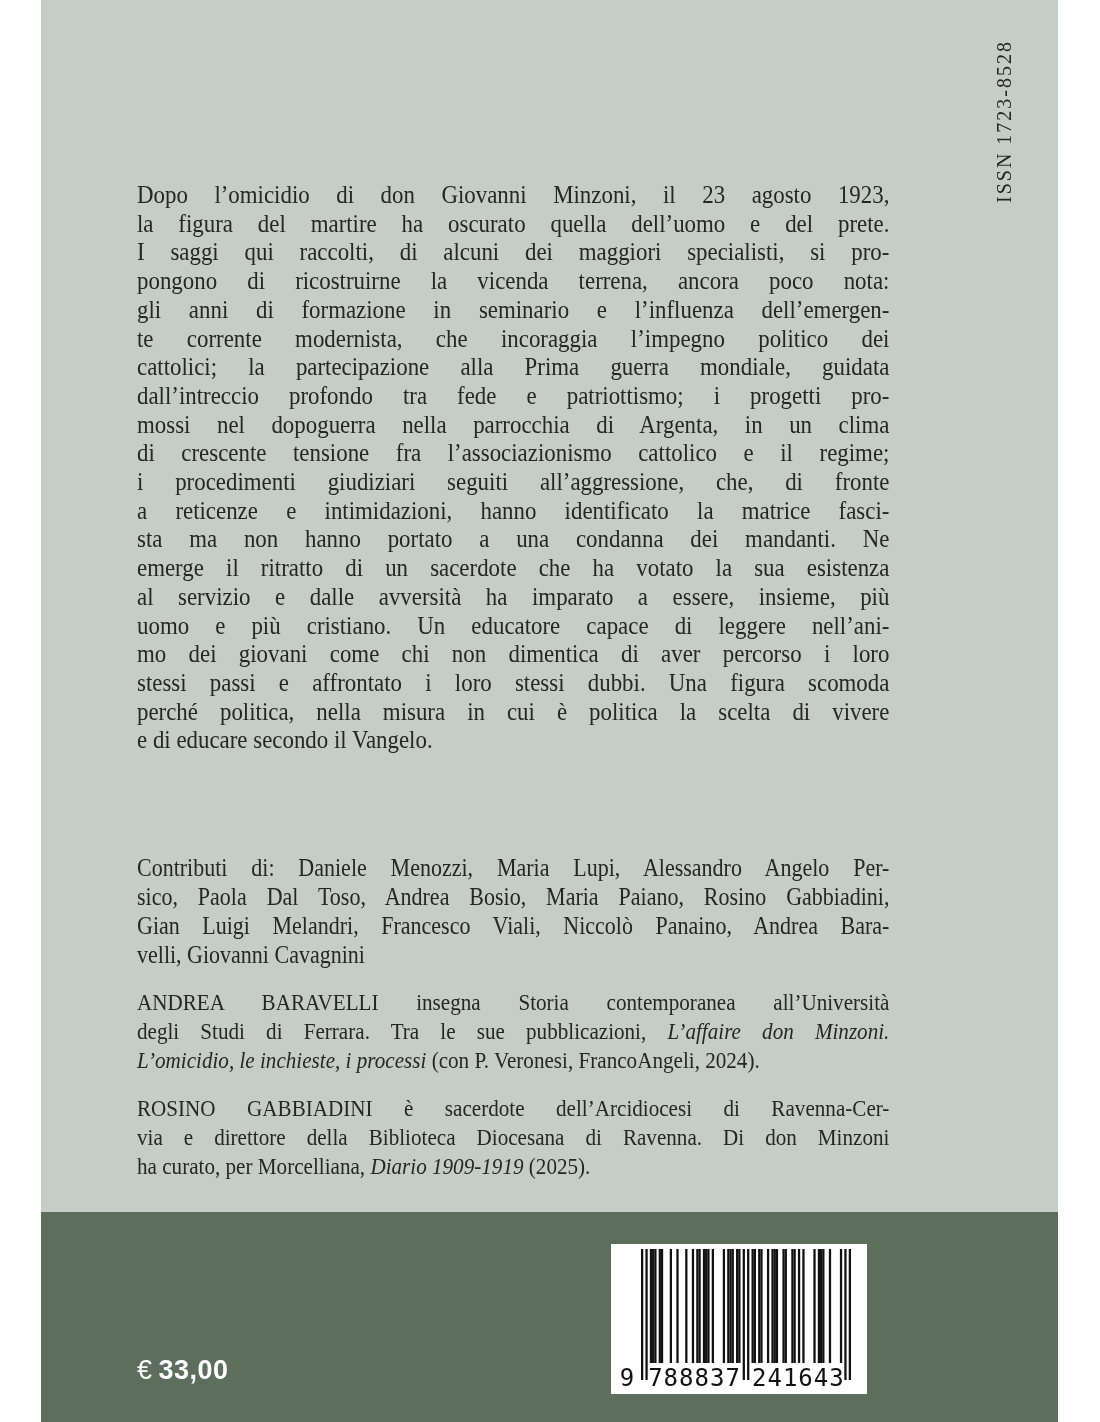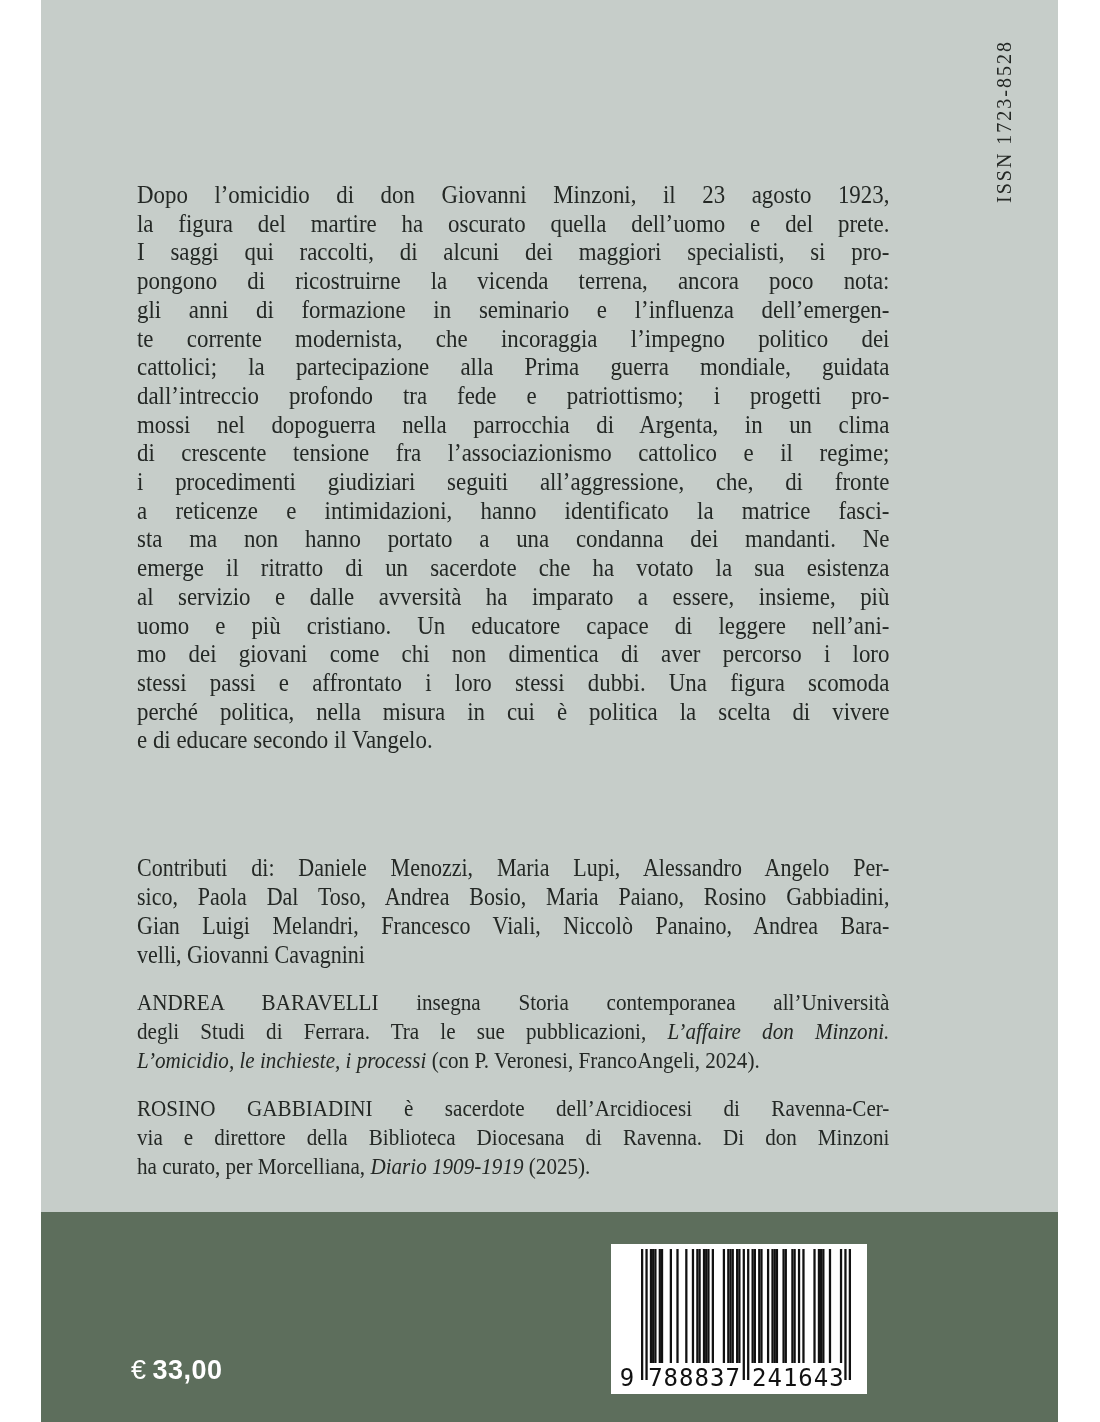--- a/index.html
+++ b/index.html
@@ -58,21 +58,21 @@
   .em{ font-style:italic; }
 
   .band{
     position:absolute;
     left:0; top:1212px;
     width:1017px; height:210px;
     background:var(--band-bg);
   }
   .price{
     position:absolute;
-    left:90px; top:143px;
+    left:96px; top:143px;
     color:var(--price-ink);
     font-family:"Liberation Sans", sans-serif;
     font-size:27px;
     letter-spacing:0.5px;
   }
   .price .cur{ font-weight:400; margin-right:6px; }
   .price .amt{ font-weight:700; }
   .barcode{
     position:absolute;
     left:570px; top:32px;

